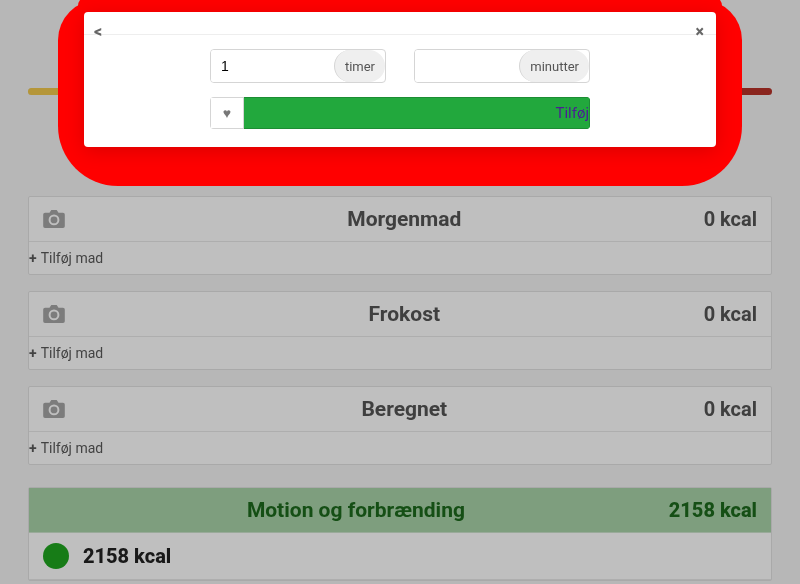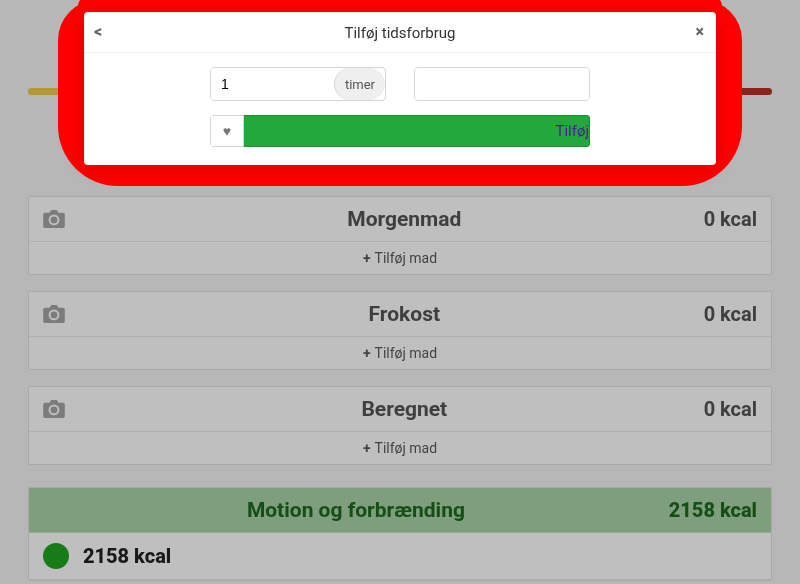--- a/index.html
+++ b/index.html
@@ -45,21 +45,20 @@
     font-weight: 700;
     color: #555;
     padding-left: 40px;
   }
   .meal-kcal {
     font-size: 20px;
     font-weight: 700;
     color: #555;
   }
   .add-row {
-    text-align: center;
     padding: 8px 0;
     font-size: 14px;
     color: #5a5a5a;
   }
   .plus { font-weight: 700; margin-right: 4px; }
   .section-card {
     margin-top: 22px;
     border: 1px solid #e2e2e2;
     border-radius: 2px;
     background: #fff;
@@ -298,31 +297,31 @@
 
 </div>
 
 <div class="dim-overlay"></div>
 
 <div class="red-frame"></div>
 
 <div class="modal">
   <div class="modal-header">
     <div class="back-btn">&lt;</div>
-    <div class="modal-title">Tilføj tidsforbrug</div>
     <div class="close-btn">×</div>
   </div>
   <div class="modal-body">
     <div class="input-row">
       <div class="input-group">
         <input type="text" value="1" style="">
         <div class="unit">timer</div>
       </div>
       <div class="input-group">
         <input type="text" value="" style="">
+        <div class="unit">minutter</div>
       </div>
     </div>
     <div class="submit-row">
       <div class="fav-btn">
         <span>♥</span>
       </div>
       <div class="add-btn">
         <span>Tilføj</span>
       </div>
     </div>

